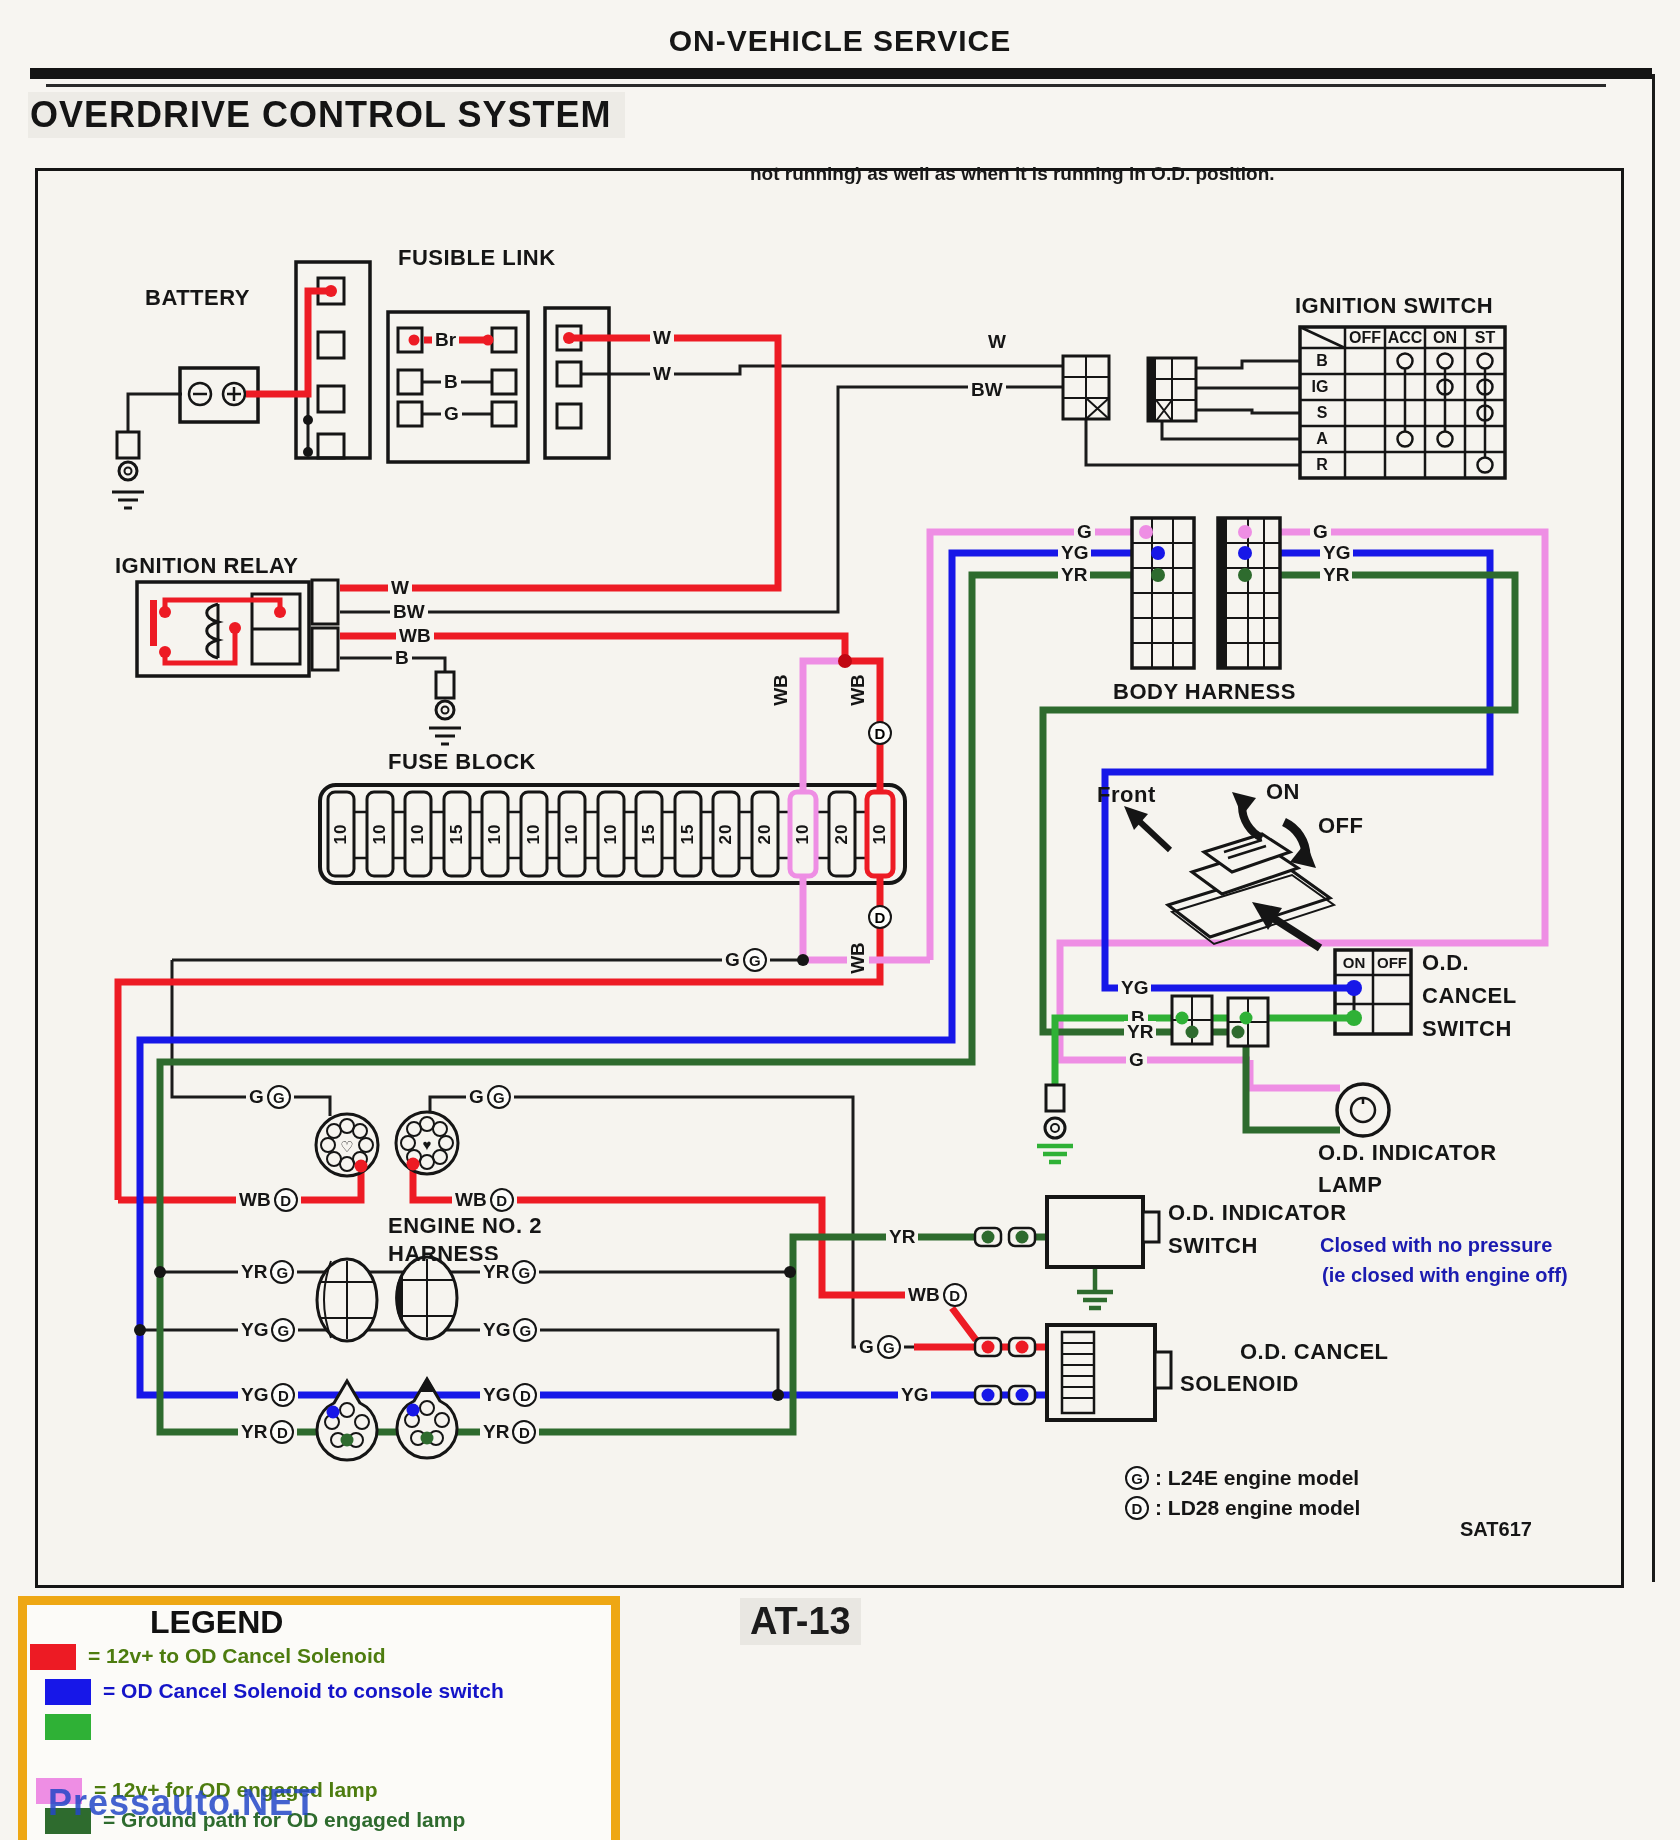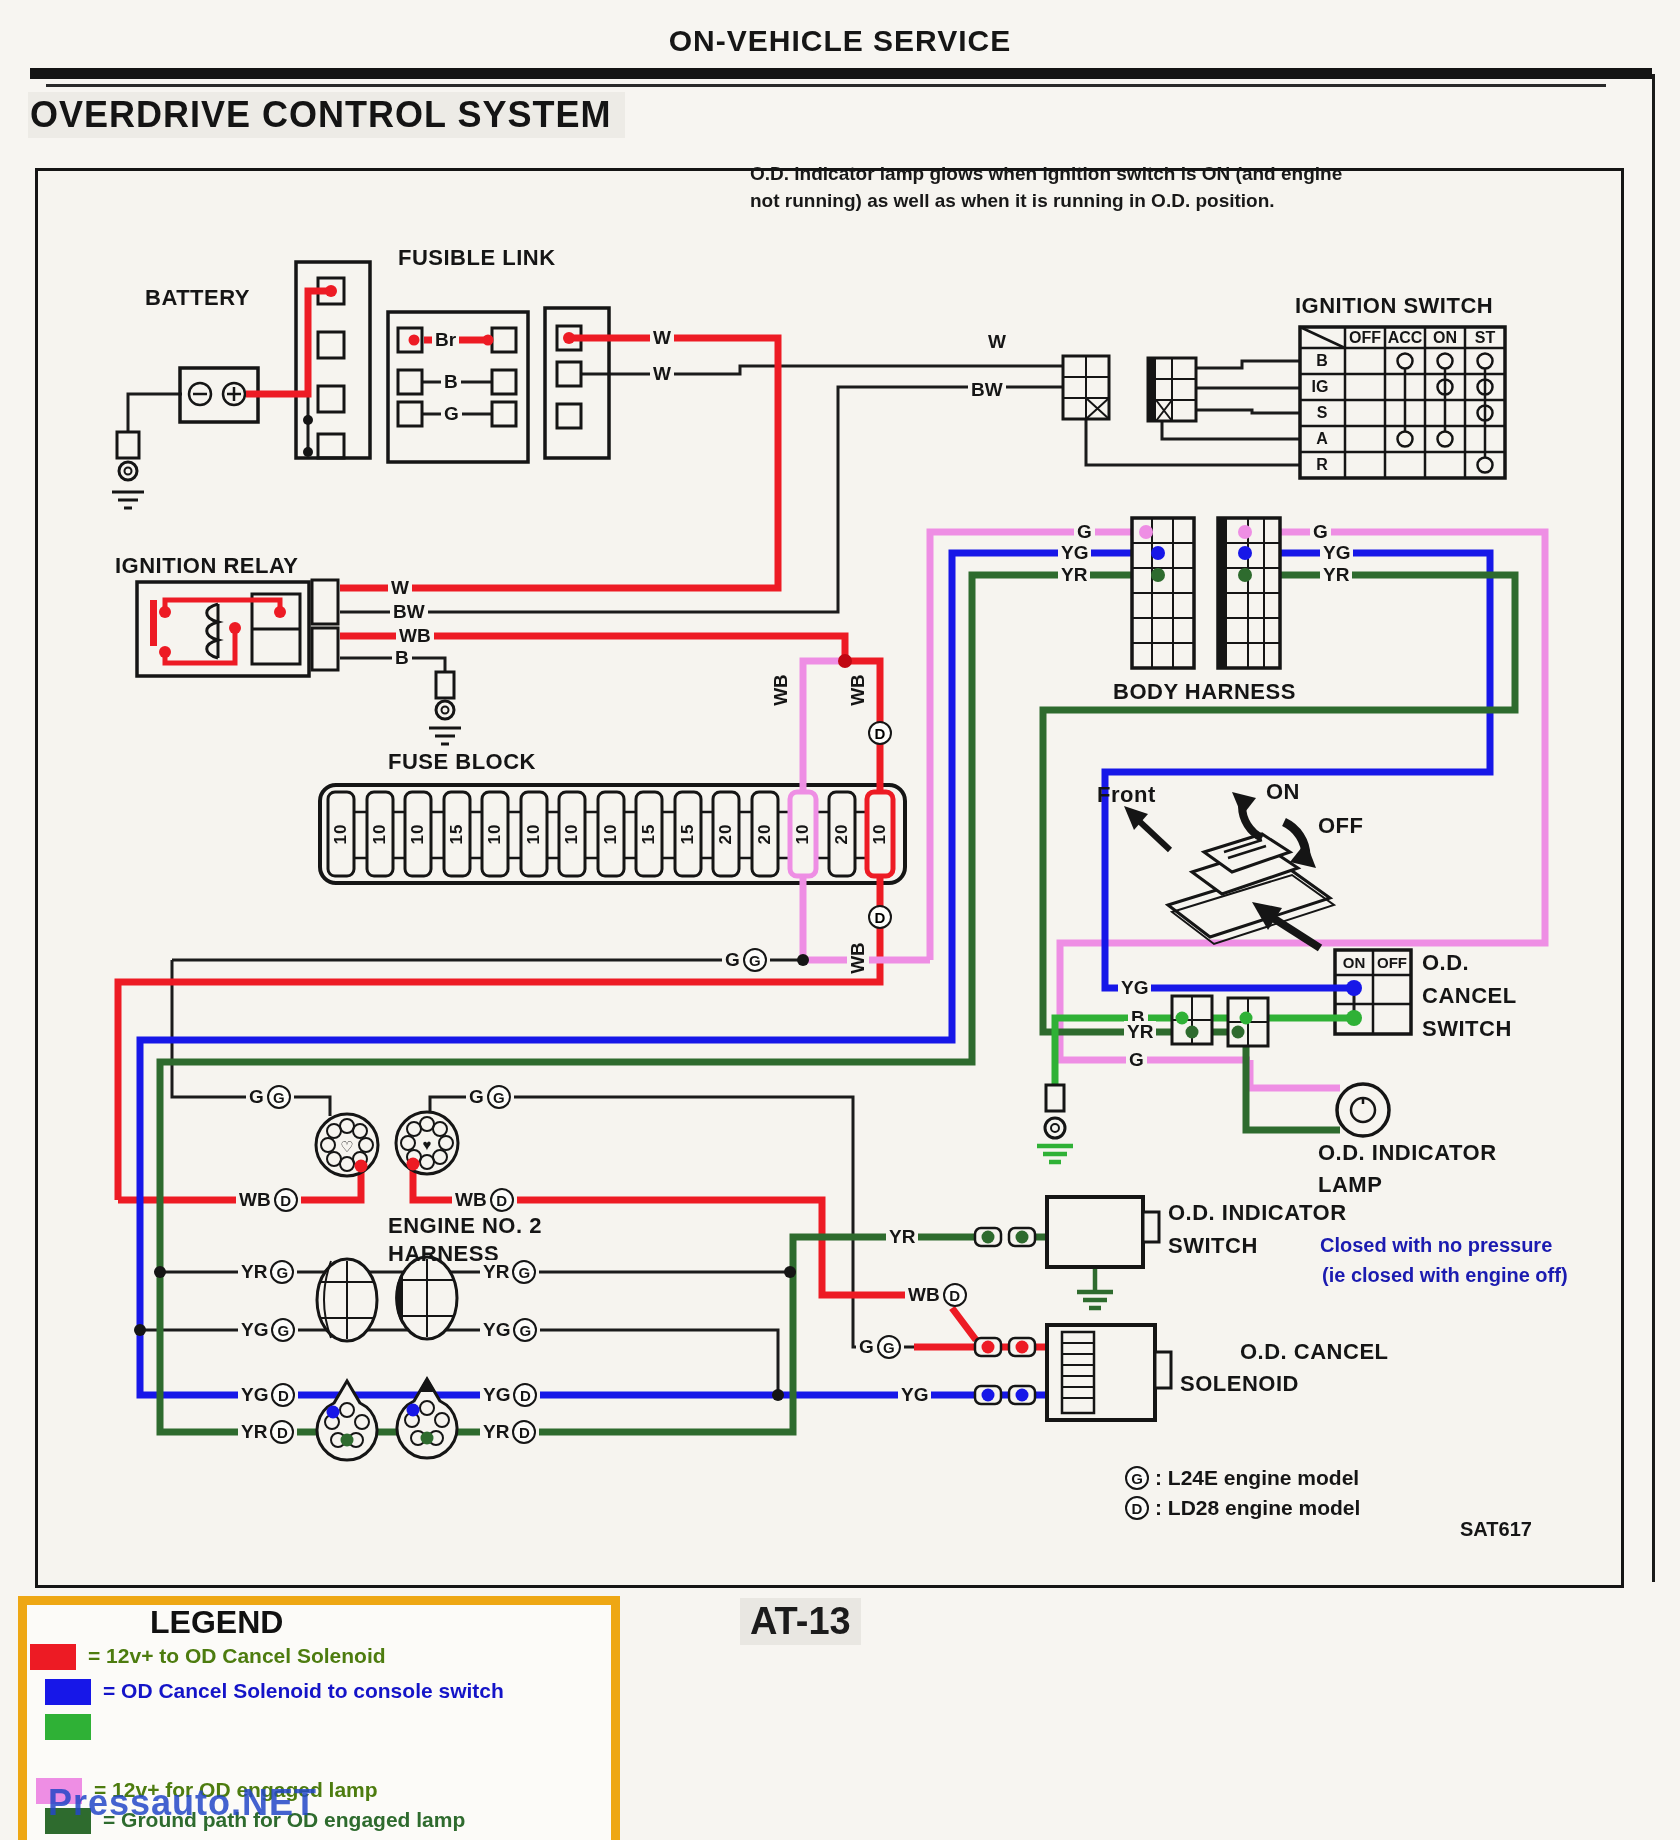--- a/index.html
+++ b/index.html
@@ -44,21 +44,20 @@
 </head>
 <body>
 
 <div class="abs" id="page-title">ON-VEHICLE SERVICE</div>
 <div class="abs" id="top-rule"></div>
 <div class="abs" id="top-rule2"></div>
 <div class="abs" id="section-heading">OVERDRIVE CONTROL SYSTEM</div>
 <div class="abs" id="diagram-box"></div>
 <div class="abs" id="page-edge"></div>
 <div class="abs" id="note">
-  <div>O.D. indicator lamp glows when ignition switch is ON (and engine</div>
   <div>not running) as well as when it is running in O.D. position.</div>
 </div>
 
 <svg class="abs wires" width="1680" height="1840" viewBox="0 0 1680 1840">
 
   <g stroke="#1b1b1b" stroke-width="3" fill="none">
     <path d="M182,394 H128 V432"></path>
     <path d="M340,658 H445 V672"></path>
     <path d="M340,612 H838 V387 H1063"></path>
     <path d="M581,374 H740 V366 H1063"></path>

